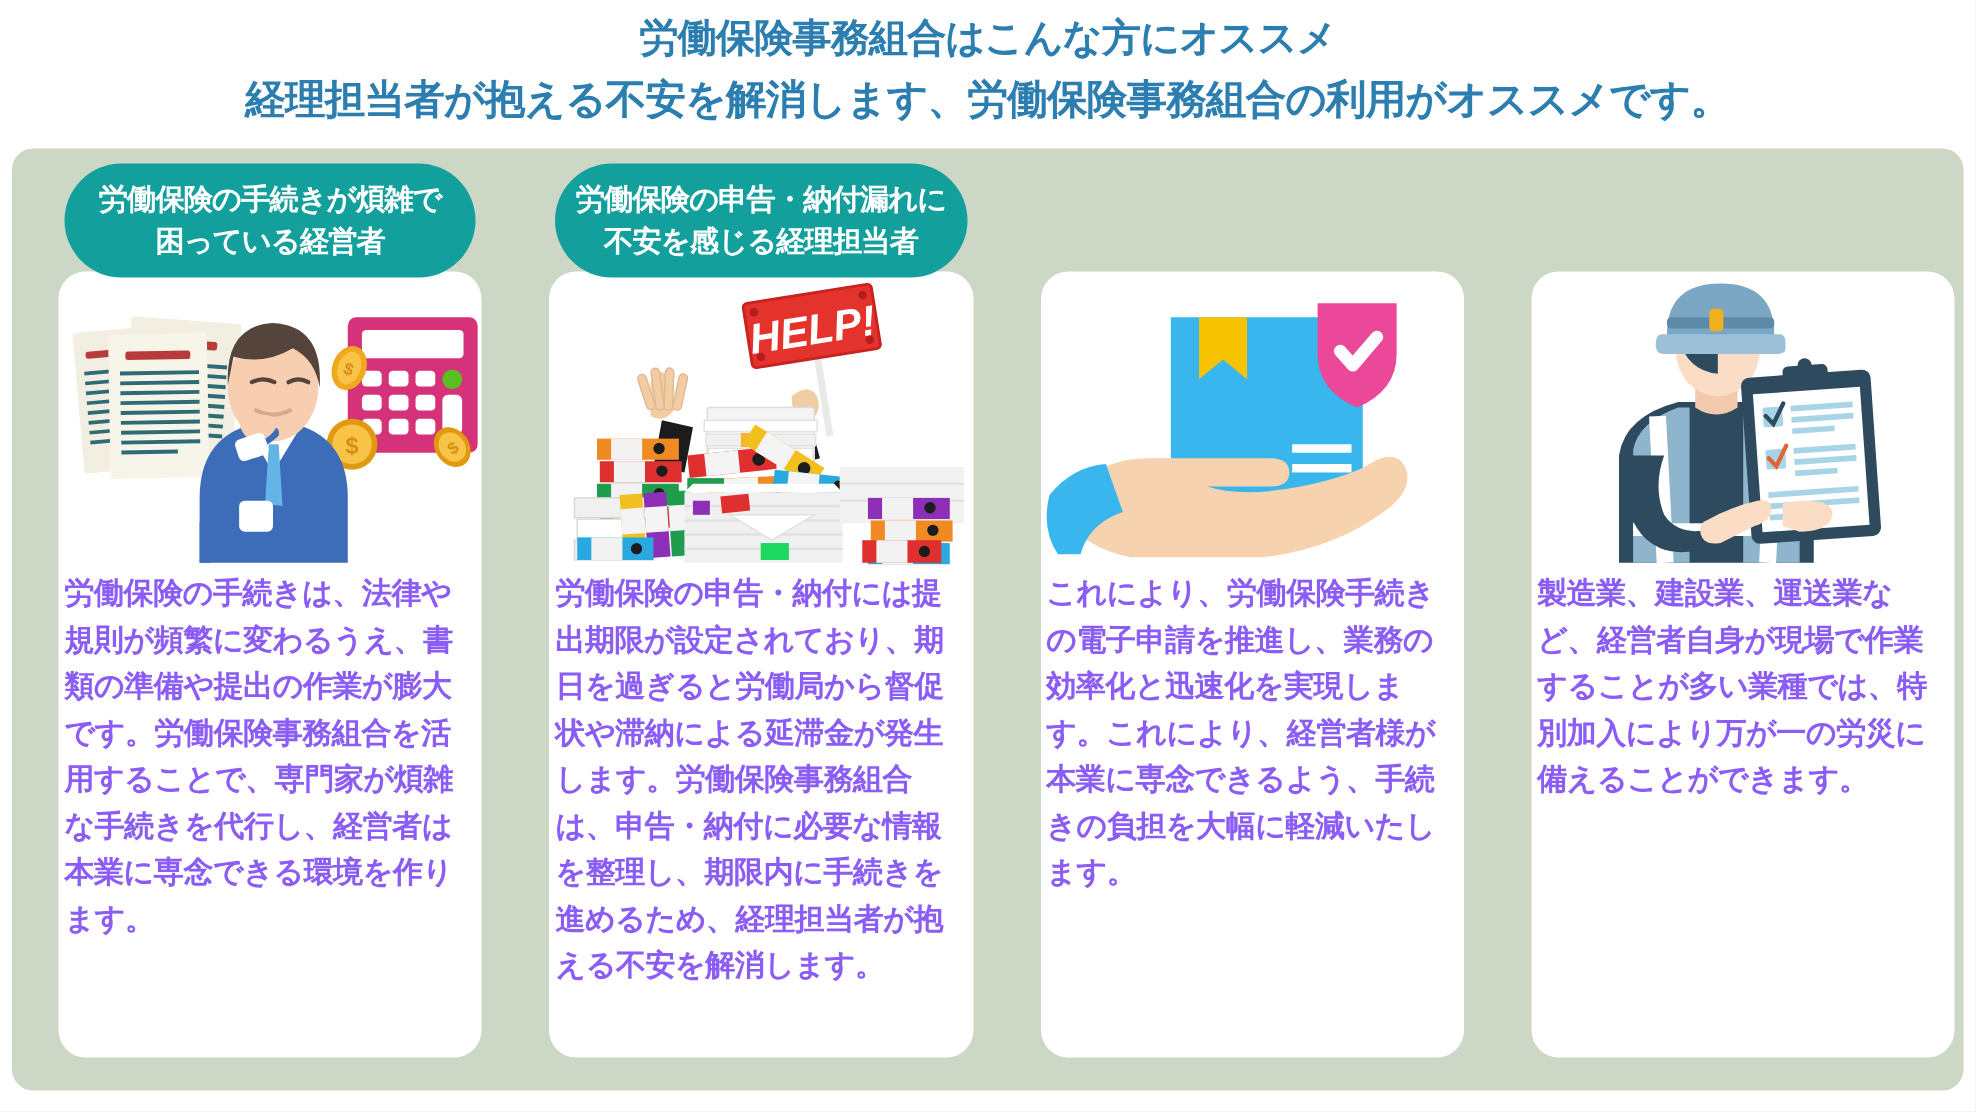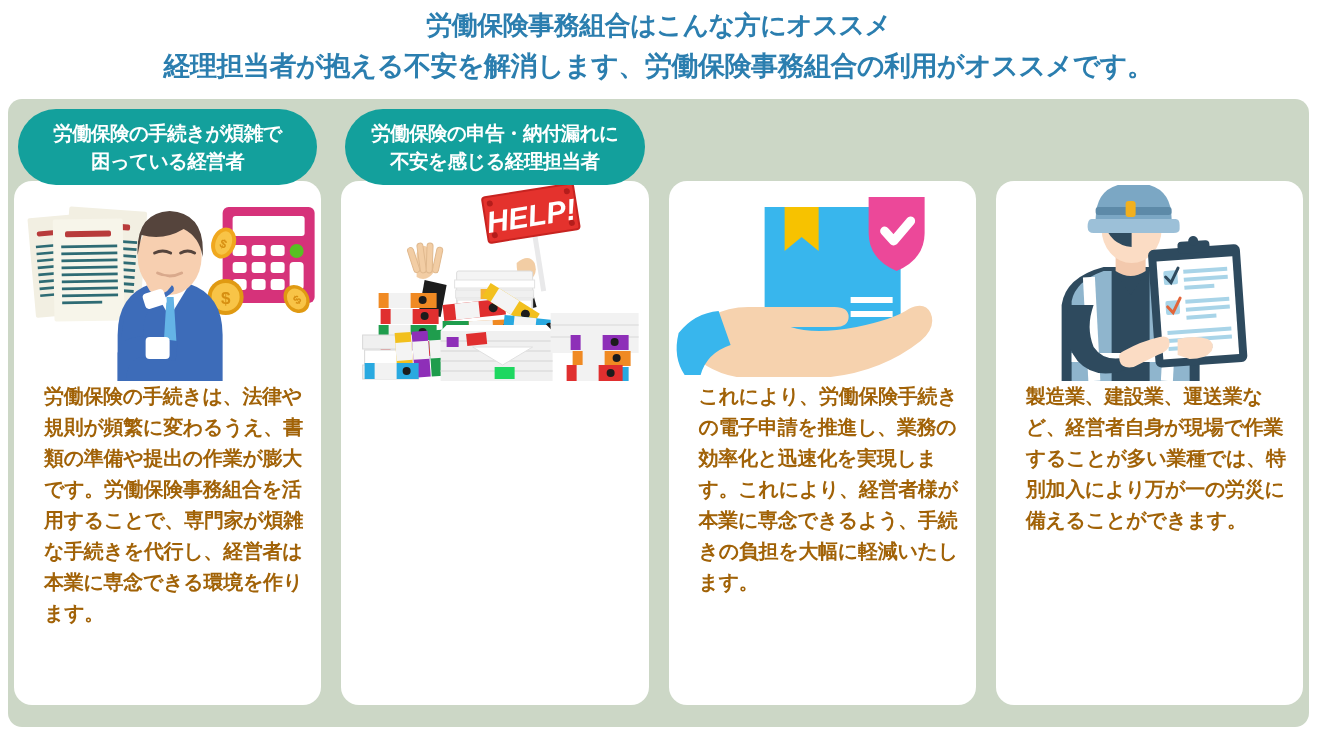--- a/index.html
+++ b/index.html
@@ -62,20 +62,21 @@
   .card {
     position: relative;
     flex: 1 1 0;
     background: #ffffff;
     border-radius: 18px;
     margin-top: 76px;
     display: flex;
     flex-direction: column;
     align-items: center;
     overflow: visible;
+    margin-left: 25px;
   }
 
   .card-header {
     position: absolute;
     top: -72px;
     left: 4px;
     right: 4px;
     height: 76px;
     background: #13a09c;
     border-radius: 38px;
@@ -99,23 +100,23 @@
     height: 196px;
     margin-top: 4px;
     flex: none;
   }
   .card-illus svg { display: block; width: 100%; height: 100%; }
 
   .card-body {
     font-size: 20px;
     font-weight: 700;
     line-height: 31px;
-    color: #a16207;
+    color: #8b5cf6;
     letter-spacing: -0.3px;
-    padding: 0 14px 10px 30px;
+    padding: 0 14px 10px 4px;
     width: 100%;
     text-align: left;
   }
 </style>
 </head>
 <body>
 
 <div id="page">
 
   <div class="title-block">
@@ -368,20 +369,21 @@
               <circle cx="44" cy="39" r="4" fill="#1c1c1c"></circle>
           </g>
           <g transform="translate(222,180)">
             <rect x="0" y="0" width="56" height="16" fill="#e02f2f"></rect>
               <rect x="10" y="0" width="22" height="16" fill="#f2f2f2"></rect>
               <circle cx="44" cy="8" r="4" fill="#1c1c1c"></circle>
           </g>
         </svg>
       </div>
 
+      <div class="card-body">労働保険の申告・納付には提出期限が設定されており、期日を過ぎると労働局から督促状や滞納による延滞金が発生します。労働保険事務組合は、申告・納付に必要な情報を整理し、期限内に手続きを進めるため、経理担当者が抱える不安を解消します。</div>
     </div>
 
     <div class="card">
 
       <div class="card-illus">
         <svg viewBox="0 0 300 196" xmlns="http://www.w3.org/2000/svg">
 
           <rect x="92" y="22" width="136" height="128" fill="#38b6ed"></rect>
 
           <path d="M112 22 L146 22 L146 66 L129 52 L112 66 Z" fill="#f7c200"></path>

